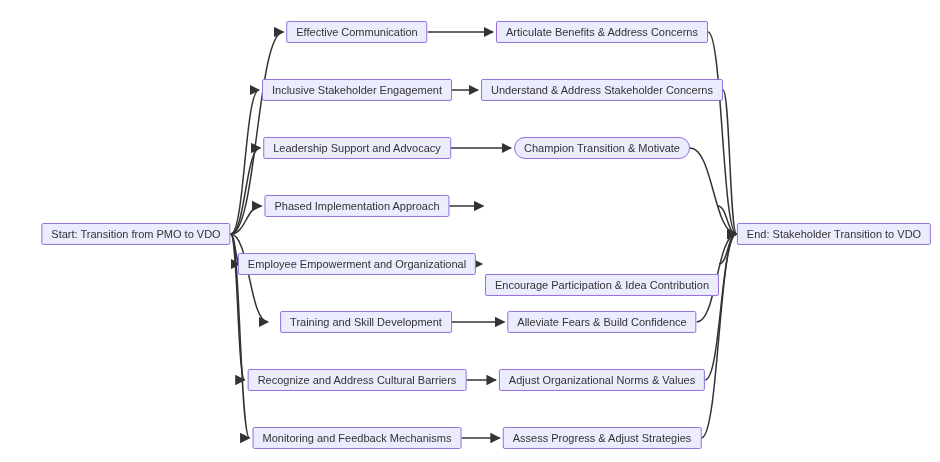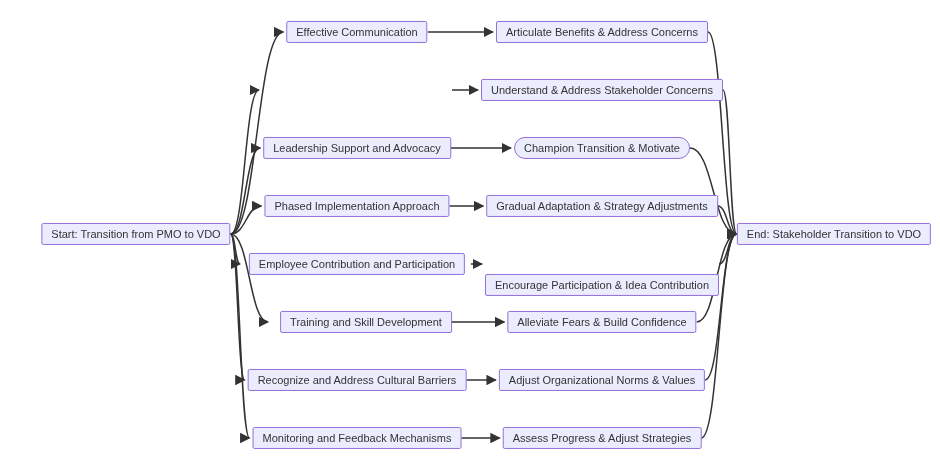--- a/index.html
+++ b/index.html
@@ -73,31 +73,31 @@
       <path d="M 466.359375 380 C 481.109375 380, 481.109375 380, 495.859375 380" class="edge" stroke="#333333" marker-end="url(#arrowhead)"></path>
       <path d="M 705.140625 380 C 720.8828125 380, 720.8828125 234, 736.625 234" class="edge" stroke="#333333" marker-end="url(#arrowhead)"></path>
       <path d="M 230.6640625 234 C 240.09765625 234, 240.09765625 438, 249.53125 438" class="edge" stroke="#333333" marker-end="url(#arrowhead)"></path>
       <path d="M 461.46875 438 C 480.6015625 438, 480.6015625 438, 499.734375 438" class="edge" stroke="#333333" marker-end="url(#arrowhead)"></path>
       <path d="M 701.265625 438 C 718.9453125 438, 718.9453125 234, 736.625 234" class="edge" stroke="#333333" marker-end="url(#arrowhead)"></path>
     </svg>
 
   <div class="node" style="left:136px; top:234px;">Start: Transition from PMO to VDO</div>
 
   <div class="node" style="left:357px; top:32px;">Effective Communication</div>
+  <div class="node" style="left:357px; top:90px;">Inclusive Stakeholder Engagement</div>
   <div class="node" style="left:357px; top:148px;">Leadership Support and Advocacy</div>
   <div class="node" style="left:357px; top:206px;">Phased Implementation Approach</div>
-  <div class="node" style="left:357px; top:264px;">Employee Contribution and Participation</div>
+  <div class="node" style="left:357px; top:264px;">Employee Empowerment and Organizational</div>
   <div class="node" style="left:366px; top:322px;">Training and Skill Development</div>
   <div class="node" style="left:357px; top:380px;">Recognize and Address Cultural Barriers</div>
   <div class="node" style="left:357px; top:438px;">Monitoring and Feedback Mechanisms</div>
 
   <div class="node" style="left:602px; top:90px;">Understand &amp; Address Stakeholder Concerns</div>
   <div class="node" style="left:602px; top:32px;">Articulate Benefits &amp; Address Concerns</div>
   <div class="node" style="left:602px; top:148px;border-radius:11px;">Champion Transition &amp; Motivate</div>
-  <div class="node" style="left:602px; top:206px;">Gradual Adaptation &amp; Strategy Adjustments</div>
   <div class="node" style="left:602px; top:264px;margin-top:21px;">Encourage Participation &amp; Idea Contribution</div>
   <div class="node" style="left:602px; top:322px;">Alleviate Fears &amp; Build Confidence</div>
   <div class="node" style="left:602px; top:438px;">Assess Progress &amp; Adjust Strategies</div>
   <div class="node" style="left:602px; top:380px;">Adjust Organizational Norms &amp; Values</div>
 
   <div class="node" style="left:834px; top:234px;">End: Stakeholder Transition to VDO</div>
 
 </div>
 
 </body></html>

